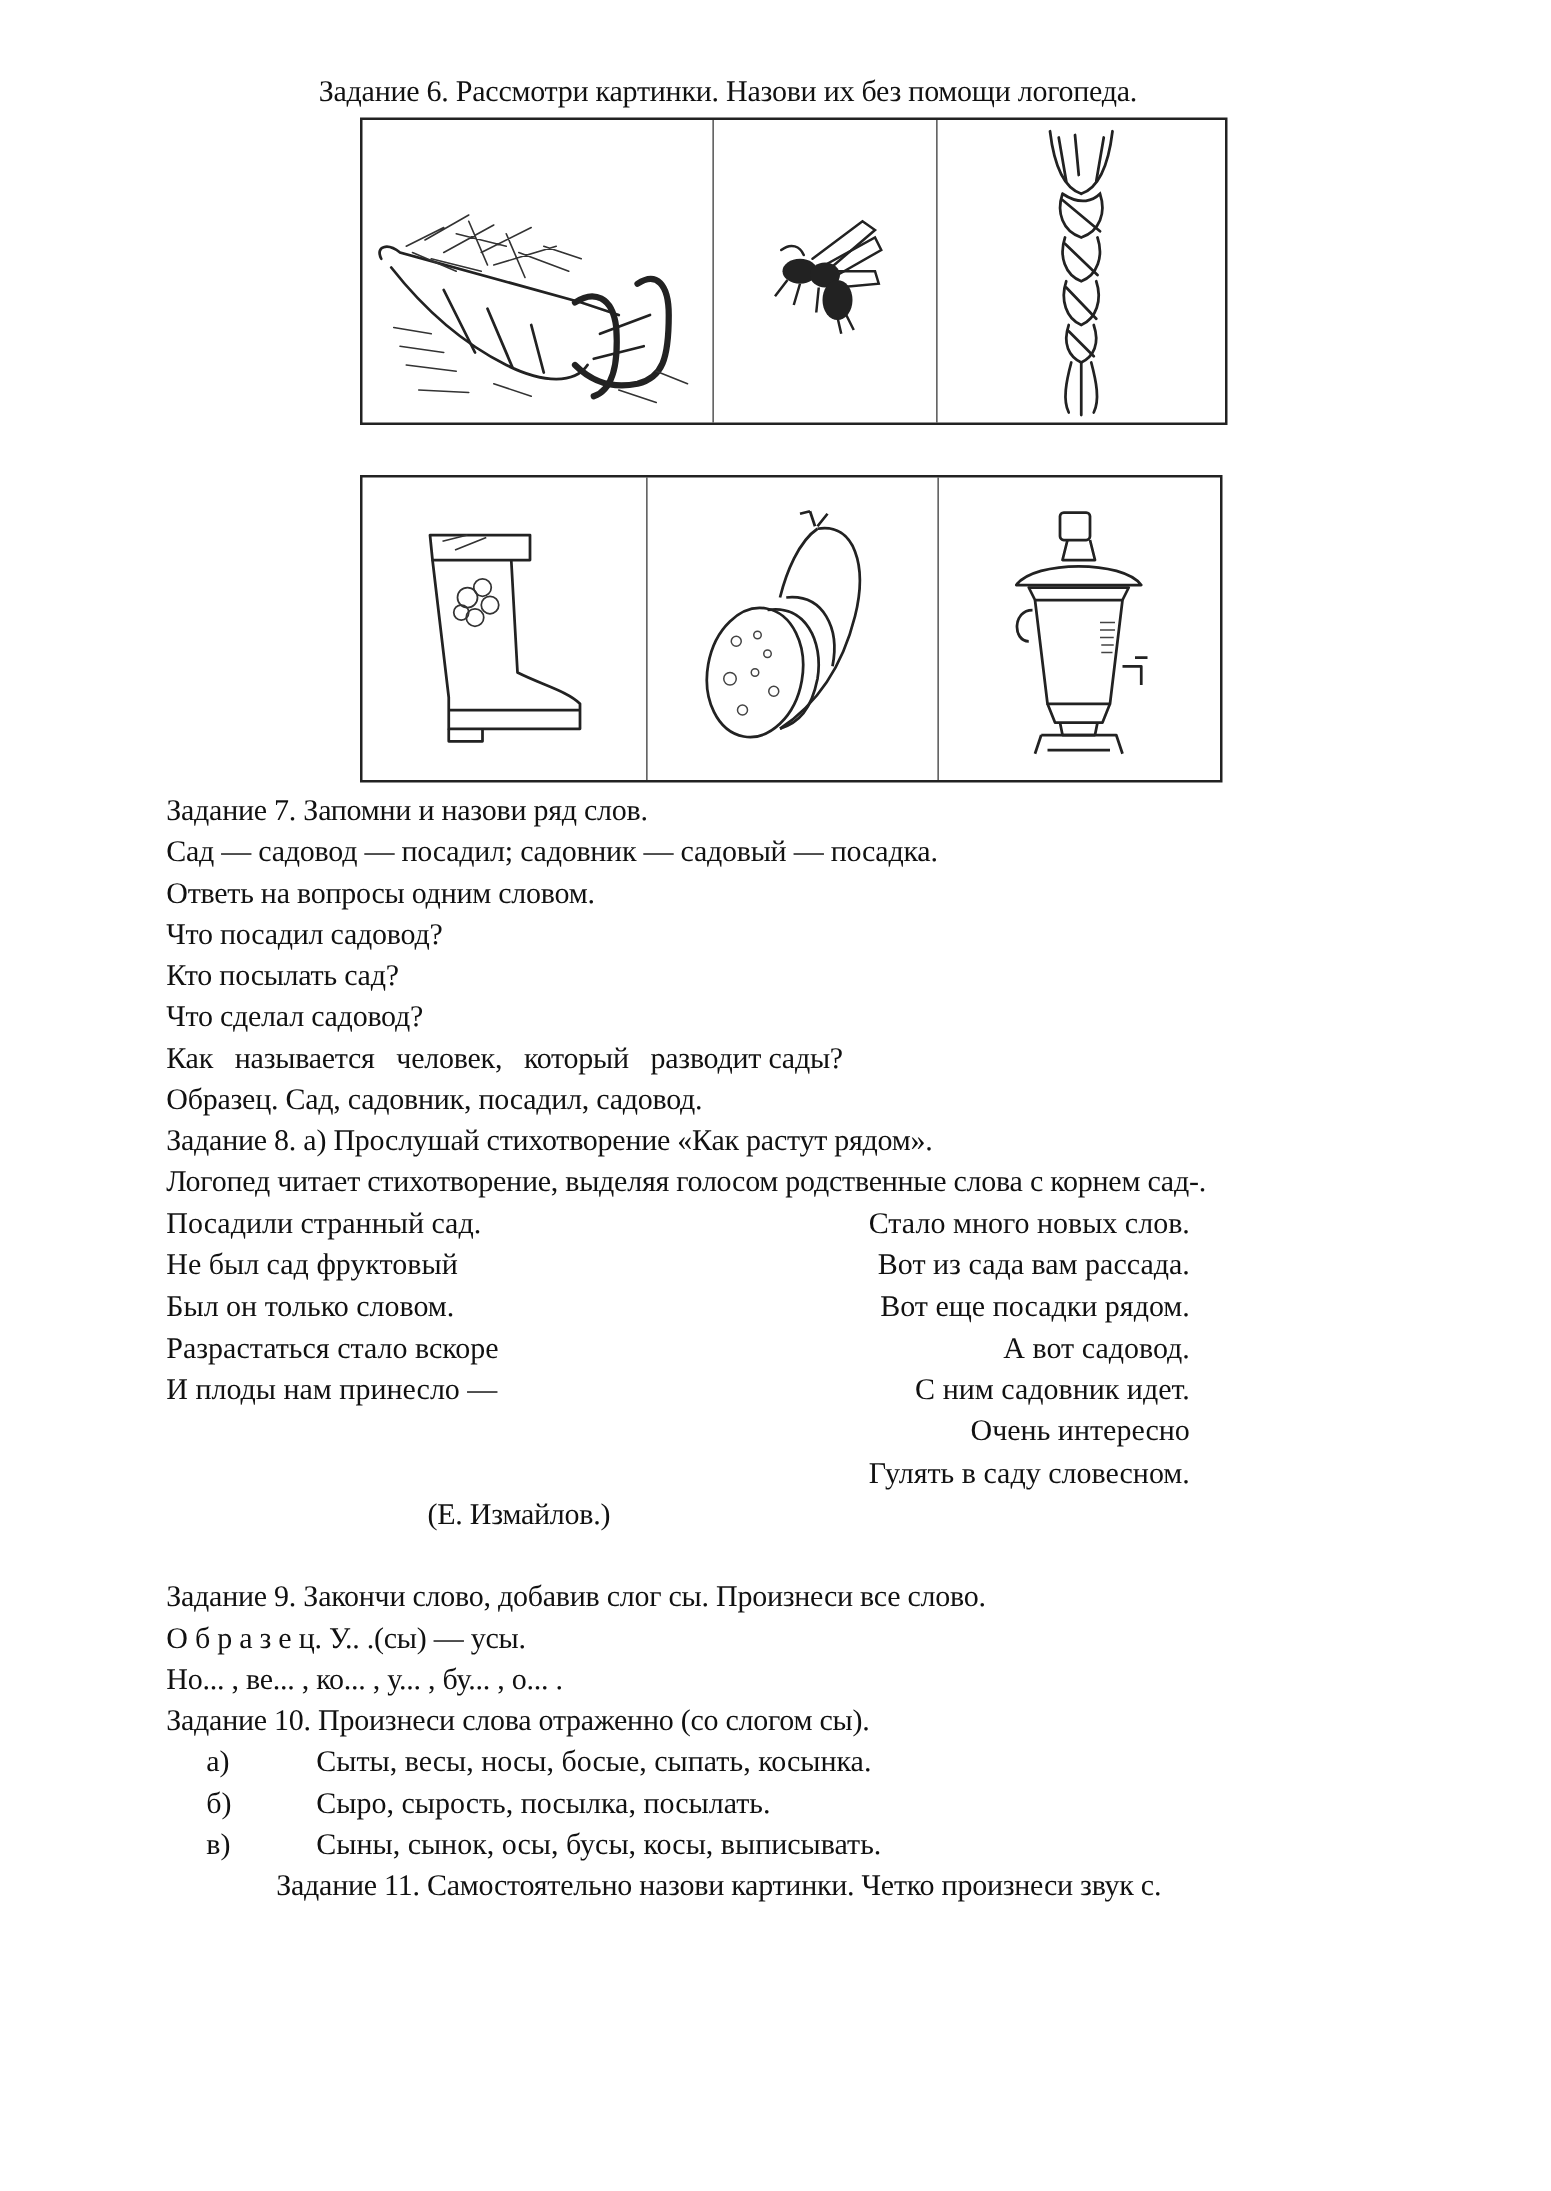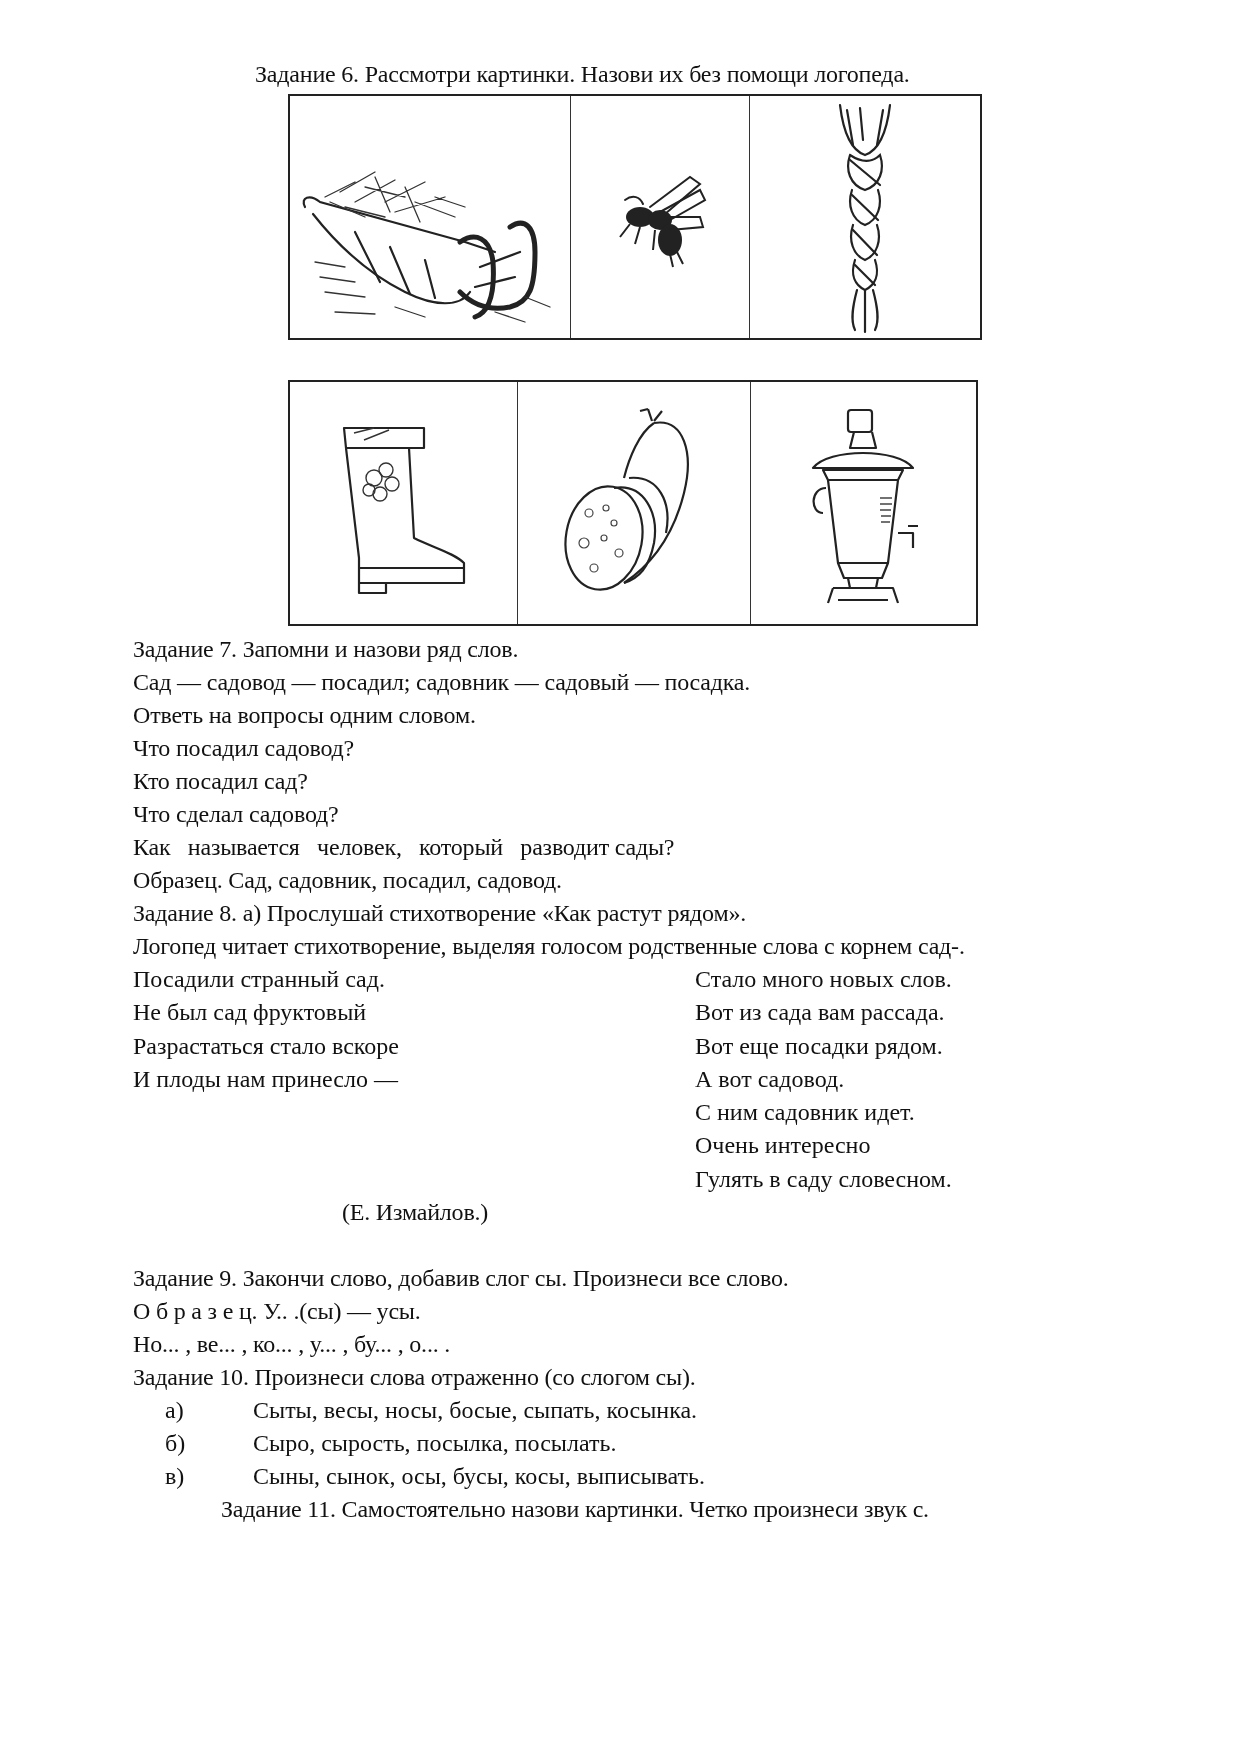--- a/index.html
+++ b/index.html
@@ -20,21 +20,21 @@
     .pic-cell {
       border-right: 1.5px solid #333; height: 100%; position: relative;
       display: flex; align-items: center; justify-content: center;
     }
     .pic-cell:last-child { border-right: none; }
     .pic-cell svg { display: block; }
     .row1 { left: 288px; top: 94px; width: 690px; height: 242px; }
     .row2 { left: 288px; top: 380px; width: 686px; height: 242px; }
     .poem-col { position: absolute; font-size: 24px; line-height: 33.3px; white-space: nowrap; }
     .poem-left { left: 133px; top: 963px; }
-    .poem-right { left: 695px; top: 963px; }
+    .poem-right { left: 695px; top: 963px; text-align: right; }
     .poem-line { display: block; }
     .author { left: 342px; top: 1196px; }
     .list-item { position: absolute; left: 133px; font-size: 24px; line-height: 33px; white-space: nowrap; margin-left: 32px; }
     .list-item .mark { display: inline-block; width: 88px; }
   </style>
 </head>
 <body>
 
 <div class="line title6">
   <b>Задание 6</b><span>. Рассмотри картинки. Назови их без помощи логопеда.</span>
@@ -151,33 +151,34 @@
     </svg>
   </div>
 </div>
 
 <div class="line" style="top:633px">
   <b>Задание 7</b><span>. Запомни и назови ряд слов.</span>
 </div>
 <div class="line" style="top:666px">Сад — садовод — посадил; садовник — садовый — посадка.</div>
 <div class="line" style="top:699px">Ответь на вопросы одним словом.</div>
 <div class="line" style="top:732px">Что посадил садовод?</div>
-<div class="line" style="top:765px">Кто посадил сад?</div>
+<div class="line" style="top:765px">Кто посылать сад?</div>
 <div class="line" style="top:798px">Что сделал садовод?</div>
 <div class="line" style="top:831px; white-space:pre">Как   называется   человек,   который   разводит сады?</div>
 <div class="line" style="top:864px">Образец. Сад, садовник, посадил, садовод.</div>
 
 <div class="line" style="top:897px">
   <b>Задание 8</b><span>. а) Прослушай стихотворение «Как растут рядом».</span>
 </div>
 <div class="line" style="top:930px">Логопед читает стихотворение, выделяя голосом родственные слова с корнем сад-.</div>
 
 <div class="poem-col poem-left">
   <span class="poem-line">Посадили странный сад.</span>
   <span class="poem-line">Не был сад фруктовый</span>
+  <span class="poem-line">Был он только словом.</span>
   <span class="poem-line">Разрастаться стало вскоре</span>
   <span class="poem-line">И плоды нам принесло —</span>
 </div>
 <div class="poem-col poem-right">
   <span class="poem-line">Стало много новых слов.</span>
   <span class="poem-line">Вот из сада вам рассада.</span>
   <span class="poem-line">Вот еще посадки рядом.</span>
   <span class="poem-line">А вот садовод.</span>
   <span class="poem-line">С ним садовник идет.</span>
   <span class="poem-line">Очень интересно</span>

